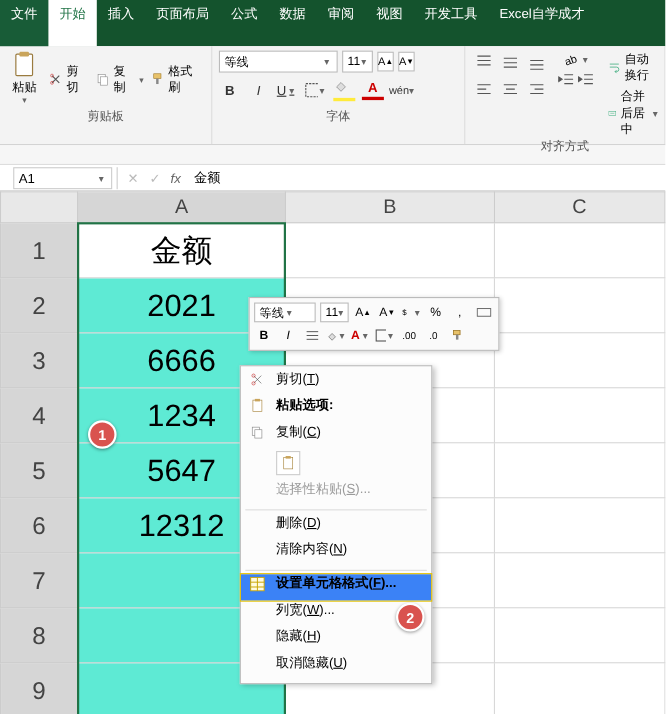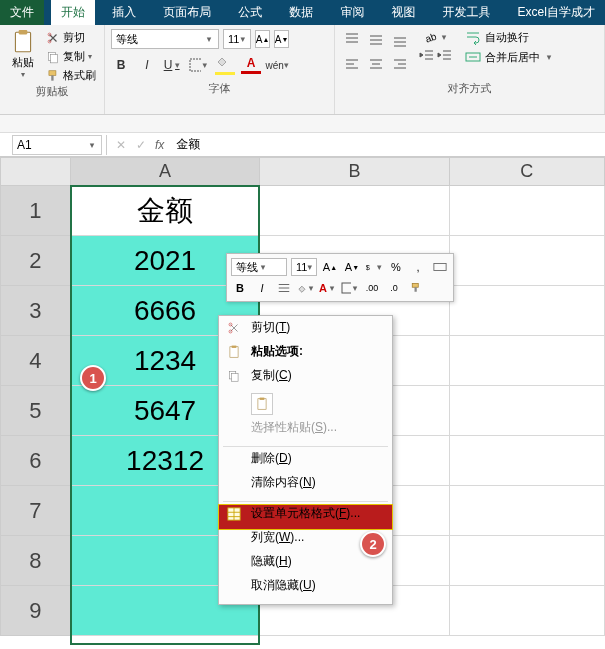--- a/index.html
+++ b/index.html
@@ -1,30 +1,30 @@
 <!DOCTYPE html>
 <html><head>
 <meta charset="utf-8">
 <style>
   * { box-sizing: border-box; margin: 0; padding: 0; font-family: "Microsoft YaHei", sans-serif; }
   body { width: 605px; height: 649px; background: #fff; overflow: hidden; font-size: 12px; }
 
   
-  .tabs { display: flex; background: #0c4a6e; height: 25px; color: #fff; justify-content: space-between; }
+  .tabs { display: flex; background: #14532d; height: 42px; color: #fff; }
   .tab { padding: 4px 10px; font-size: 12px; cursor: pointer; }
   .tab.file { background: #185c37; }
   .tab.active { background: #fff; color: #217346; }
 
   
   .ribbon { display: flex; background: #f3f3f3; border-bottom: 1px solid #d0d0d0; height: 90px; }
   .group { border-right: 1px solid #dcdcdc; padding: 4px 6px 1px 6px; display: flex; flex-direction: column; justify-content: space-between; }
   .group-label { text-align: center; font-size: 11px; color: #555; padding-bottom: 17px; }
   .group-body { display: flex; gap:4px; flex: 1; }
 
-  .clip-btns { display: flex; flex-direction: column; gap:2px; font-size: 11px; }
+  .clip-btns { display: flex; flex-direction: row; gap:2px; font-size: 11px; }
   .cb { display:flex; align-items:center; gap:3px; padding:1px 2px; cursor:pointer; }
   .cb svg { width:14px; height:14px; }
   .paste-big { display:flex; flex-direction:column; align-items:center; width:34px; cursor:pointer; }
   .paste-big svg { width:26px; height:26px; }
   .paste-big .lab { font-size:11px; }
 
   .font-top { display:flex; align-items:center; gap:4px; }
   .combo { border:1px solid #bbb; background:#fff; height:20px; font-size:11px; display:flex; align-items:center; padding:0 4px; }
   .fontname { width:108px; }
   .fontsize { width:28px; justify-content:center; }
@@ -73,21 +73,21 @@
   .mini-row { display:flex; align-items:center; gap:4px; margin-bottom:3px; }
   .mini .combo{height:18px;}
   .mini .fontname{width:56px;}
   .mini .fontsize{width:26px;}
   .mini .m { width:18px; height:18px; display:flex; align-items:center; justify-content:center; cursor:pointer; font-size:11px; }
 
   
   .ctx { position:absolute; background:#fcfcfc; border:1px solid #bbb; box-shadow:2px 2px 5px rgba(0,0,0,0.25); width:175px; padding:3px 0; }
   .ctx-item { display:flex; align-items:flex-start; height:24px; padding:0 10px 0 6px; font-size:12px; cursor:pointer; gap:8px; }
   .ctx-item.disabled { color:#9a9a9a; cursor:default; }
-  .ctx-item.hl { background:#b91c1c; outline:1px solid #e6c200; }
+  .ctx-item.hl { background:#3b82f6; outline:1px solid #e6c200;font-weight:bold; }
   .ctx-ico { width:18px; height:18px; display:flex; align-items:center; justify-content:center; }
   .ctx-sep { height:1px; background:#ddd; margin:3px 4px; }
   .ctx-sub { display:flex; gap:4px; padding:2px 0 4px 32px; }
   .ctx-sub .so { width:22px; height:22px; border:1px solid #ccc; background:#fff; display:flex; align-items:center; justify-content:center; }
   .und { text-decoration: underline; }
 </style>
 </head>
 <body>
 
 <div class="tabs">

